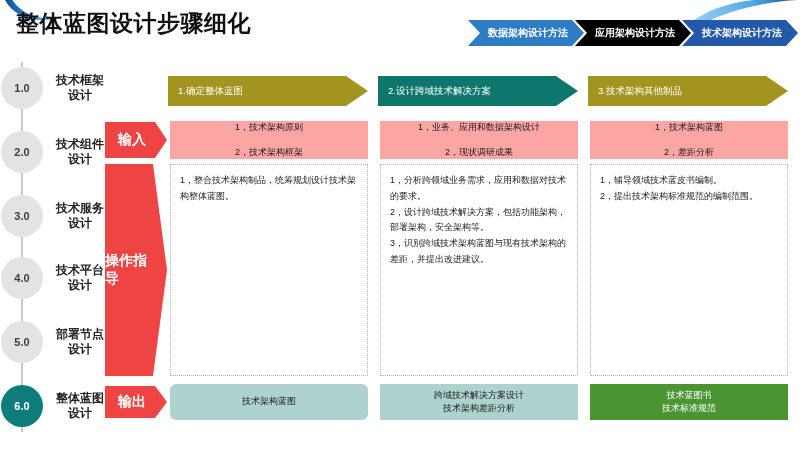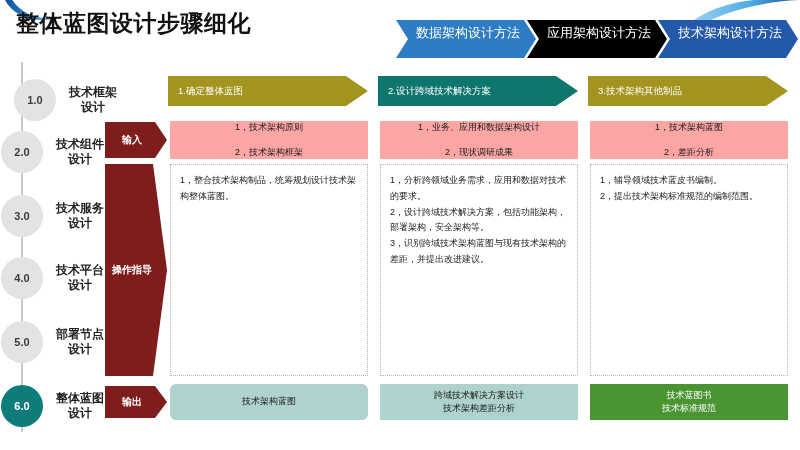--- a/index.html
+++ b/index.html
@@ -44,23 +44,23 @@
     right: 2px; top: 20px;
     display: flex;
     align-items: stretch;
     height: 26px;
   }
   .tab {
     position: relative;
     height: 26px;
     display: flex; align-items: center; justify-content: center;
     color: #ffffff;
-    font-size: 13px;
-    font-weight: normal;
-    padding: 0 16px 12px 20px;
+    font-size: 10px;
+    font-weight: bold;
+    padding: 0 16px 0 20px;
     margin-left: -9px;
     white-space: nowrap;
     clip-path: polygon(0 0, calc(100% - 12px) 0, 100% 50%, calc(100% - 12px) 100%, 0 100%, 12px 50%);
   }
   .tab:first-child { margin-left: 0; }
 
   
   .rail-line {
     position: absolute;
     left: 21px; top: 62px;
@@ -110,23 +110,23 @@
     padding-left: 10px;
     box-sizing: border-box;
     clip-path: polygon(0 0, calc(100% - 22px) 0, 100% 50%, calc(100% - 22px) 100%, 0 100%);
   }
 
   
   .rowlabel {
     position: absolute;
     left: 105px;
     width: 62px;
-    background: #7f1d1d;
+    background: #ef4444;
     color: #ffffff;
-    font-size: 10px;
+    font-size: 14px;
     font-weight: bold;
     display: flex; align-items: center; justify-content: center;
     box-sizing: border-box;
     padding-right: 8px;
   }
   .rowlabel.chev {
     clip-path: polygon(0 0, calc(100% - 12px) 0, 100% 50%, calc(100% - 12px) 100%, 0 100%);
   }
   .rowlabel.bigchev {
     clip-path: polygon(0 0, calc(100% - 14px) 0, 100% 50%, calc(100% - 14px) 100%, 0 100%);
@@ -211,21 +211,21 @@
     <div class="tab" style="background: #000000; justify-content: flex-end;">
       <span>应用架构设计方法</span>
     </div>
     <div class="tab" style="background: rgb(36, 88, 168);">
       <span>技术架构设计方法</span>
     </div>
   </div>
 
   <div class="rail-line"></div>
 
-  <div class="step" style="top:78px;padding-left:13px;">
+  <div class="step" style="top:66px;">
     <div class="step-bubble">1.0</div>
     <div class="step-label">技术框架<br>设计</div>
   </div>
   <div class="step" style="top:130px;">
     <div class="step-bubble">2.0</div>
     <div class="step-label">技术组件<br>设计</div>
   </div>
   <div class="step" style="top:194px;">
     <div class="step-bubble">3.0</div>
     <div class="step-label">技术服务<br>设计</div>

